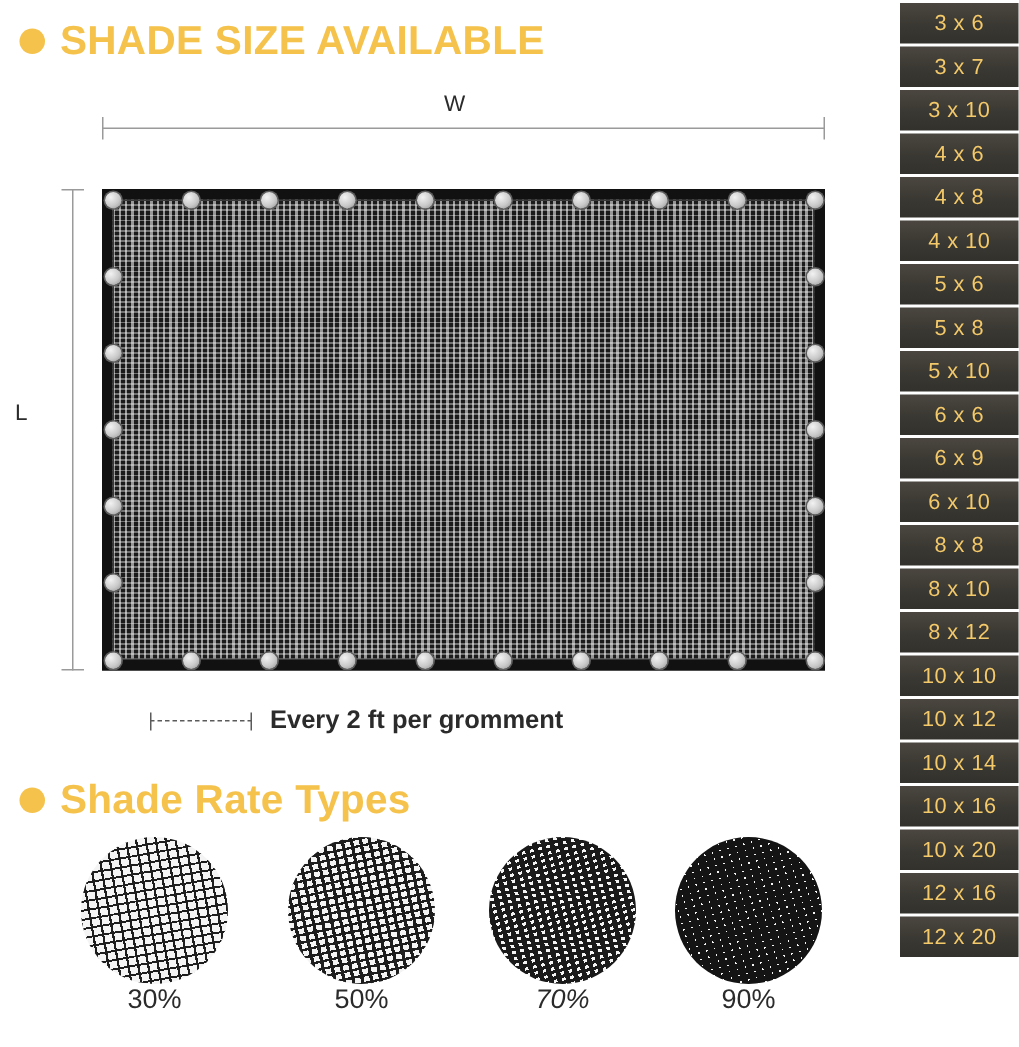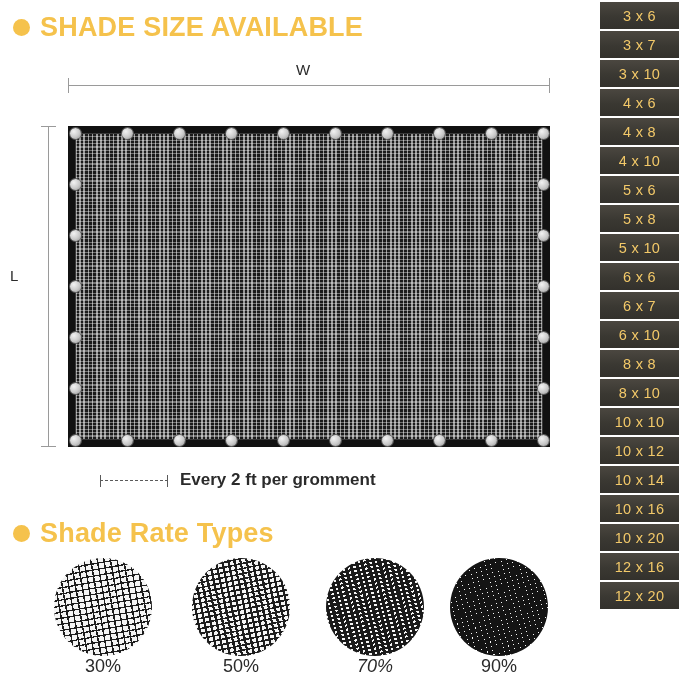--- a/index.html
+++ b/index.html
@@ -337,24 +337,25 @@
     <div class="size-chip">3 x 6</div>
     <div class="size-chip">3 x 7</div>
     <div class="size-chip">3 x 10</div>
     <div class="size-chip">4 x 6</div>
     <div class="size-chip">4 x 8</div>
     <div class="size-chip">4 x 10</div>
     <div class="size-chip">5 x 6</div>
     <div class="size-chip">5 x 8</div>
     <div class="size-chip">5 x 10</div>
     <div class="size-chip">6 x 6</div>
-    <div class="size-chip">6 x 7</div>
+    <div class="size-chip">6 x 9</div>
     <div class="size-chip">6 x 10</div>
     <div class="size-chip">8 x 8</div>
     <div class="size-chip">8 x 10</div>
+    <div class="size-chip">8 x 12</div>
     <div class="size-chip">10 x 10</div>
     <div class="size-chip">10 x 12</div>
     <div class="size-chip">10 x 14</div>
     <div class="size-chip">10 x 16</div>
     <div class="size-chip">10 x 20</div>
     <div class="size-chip">12 x 16</div>
     <div class="size-chip">12 x 20</div>
   </div>
 
 </body></html>

